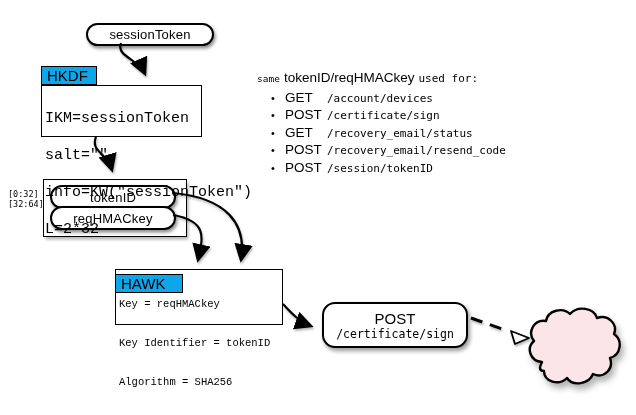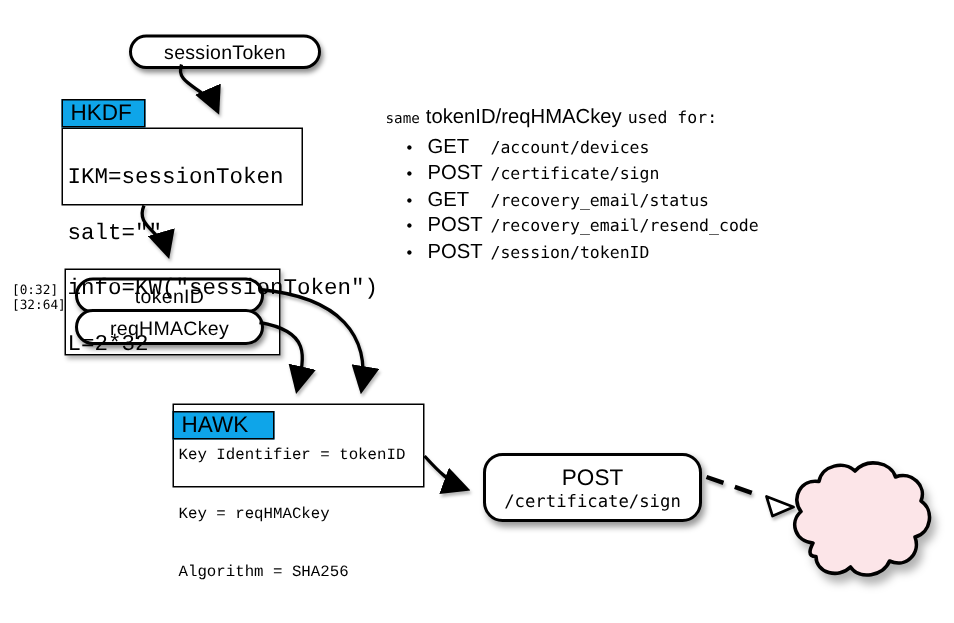--- a/index.html
+++ b/index.html
@@ -86,22 +86,22 @@
     <span>tokenID</span>
   </div>
   <div class="pill" style="left:50px;top:206px;width:122px;height:20px;text-align:right;">
     <span>reqHMACkey</span>
   </div>
 
   <div class="tab" style="left:115px;top:250px;width:68px;height:19px;margin-top:24px;">
     <span>HAWK</span>
   </div>
   <div class="paramBox" style="left:115px;top:269px;width:168px;height:56px;font-size:10.5px;line-height:13px;">
+    <div class="mono-line">Key = reqHMACkey</div>
     <div class="mono-line">Key Identifier = tokenID</div>
-    <div class="mono-line">Key = reqHMACkey</div>
     <div class="mono-line">Algorithm = SHA256</div>
     
   </div>
 
   <div class="postNode">
     <div class="method">POST</div>
     <div class="path">/certificate/sign</div>
   </div>
 
   <svg class="cloudSvg" width="106" height="92" viewBox="0 0 106 92">

